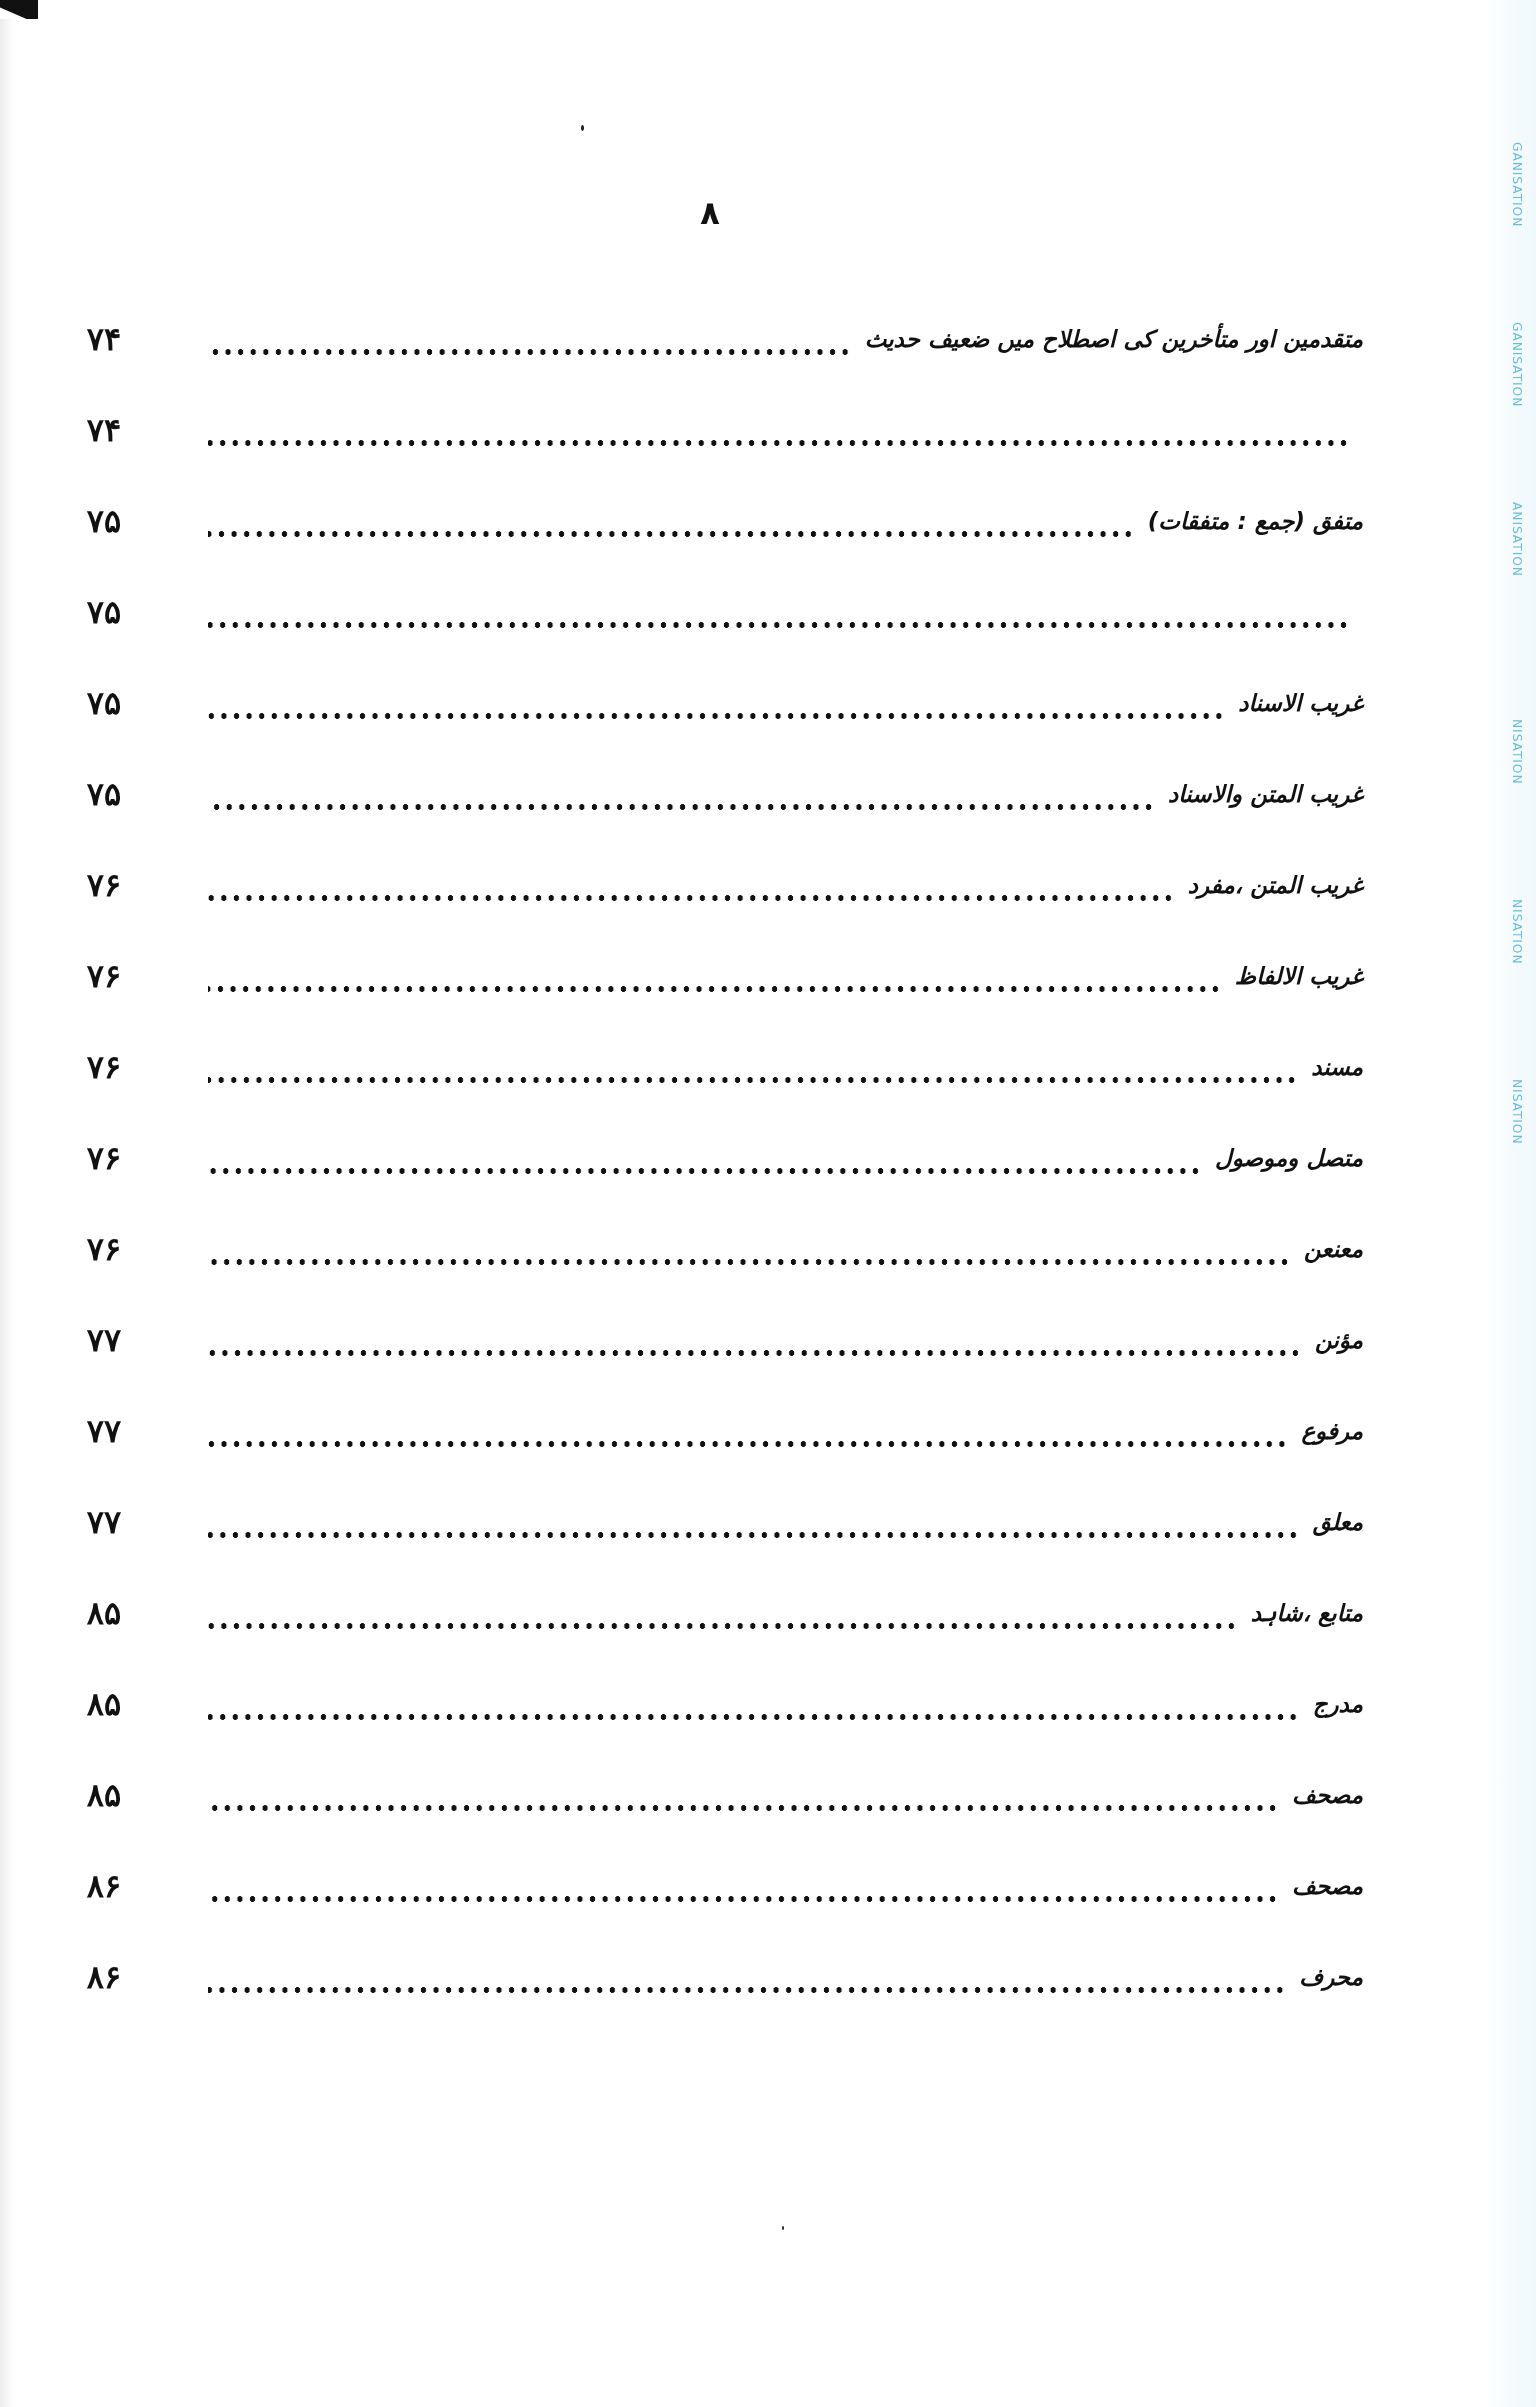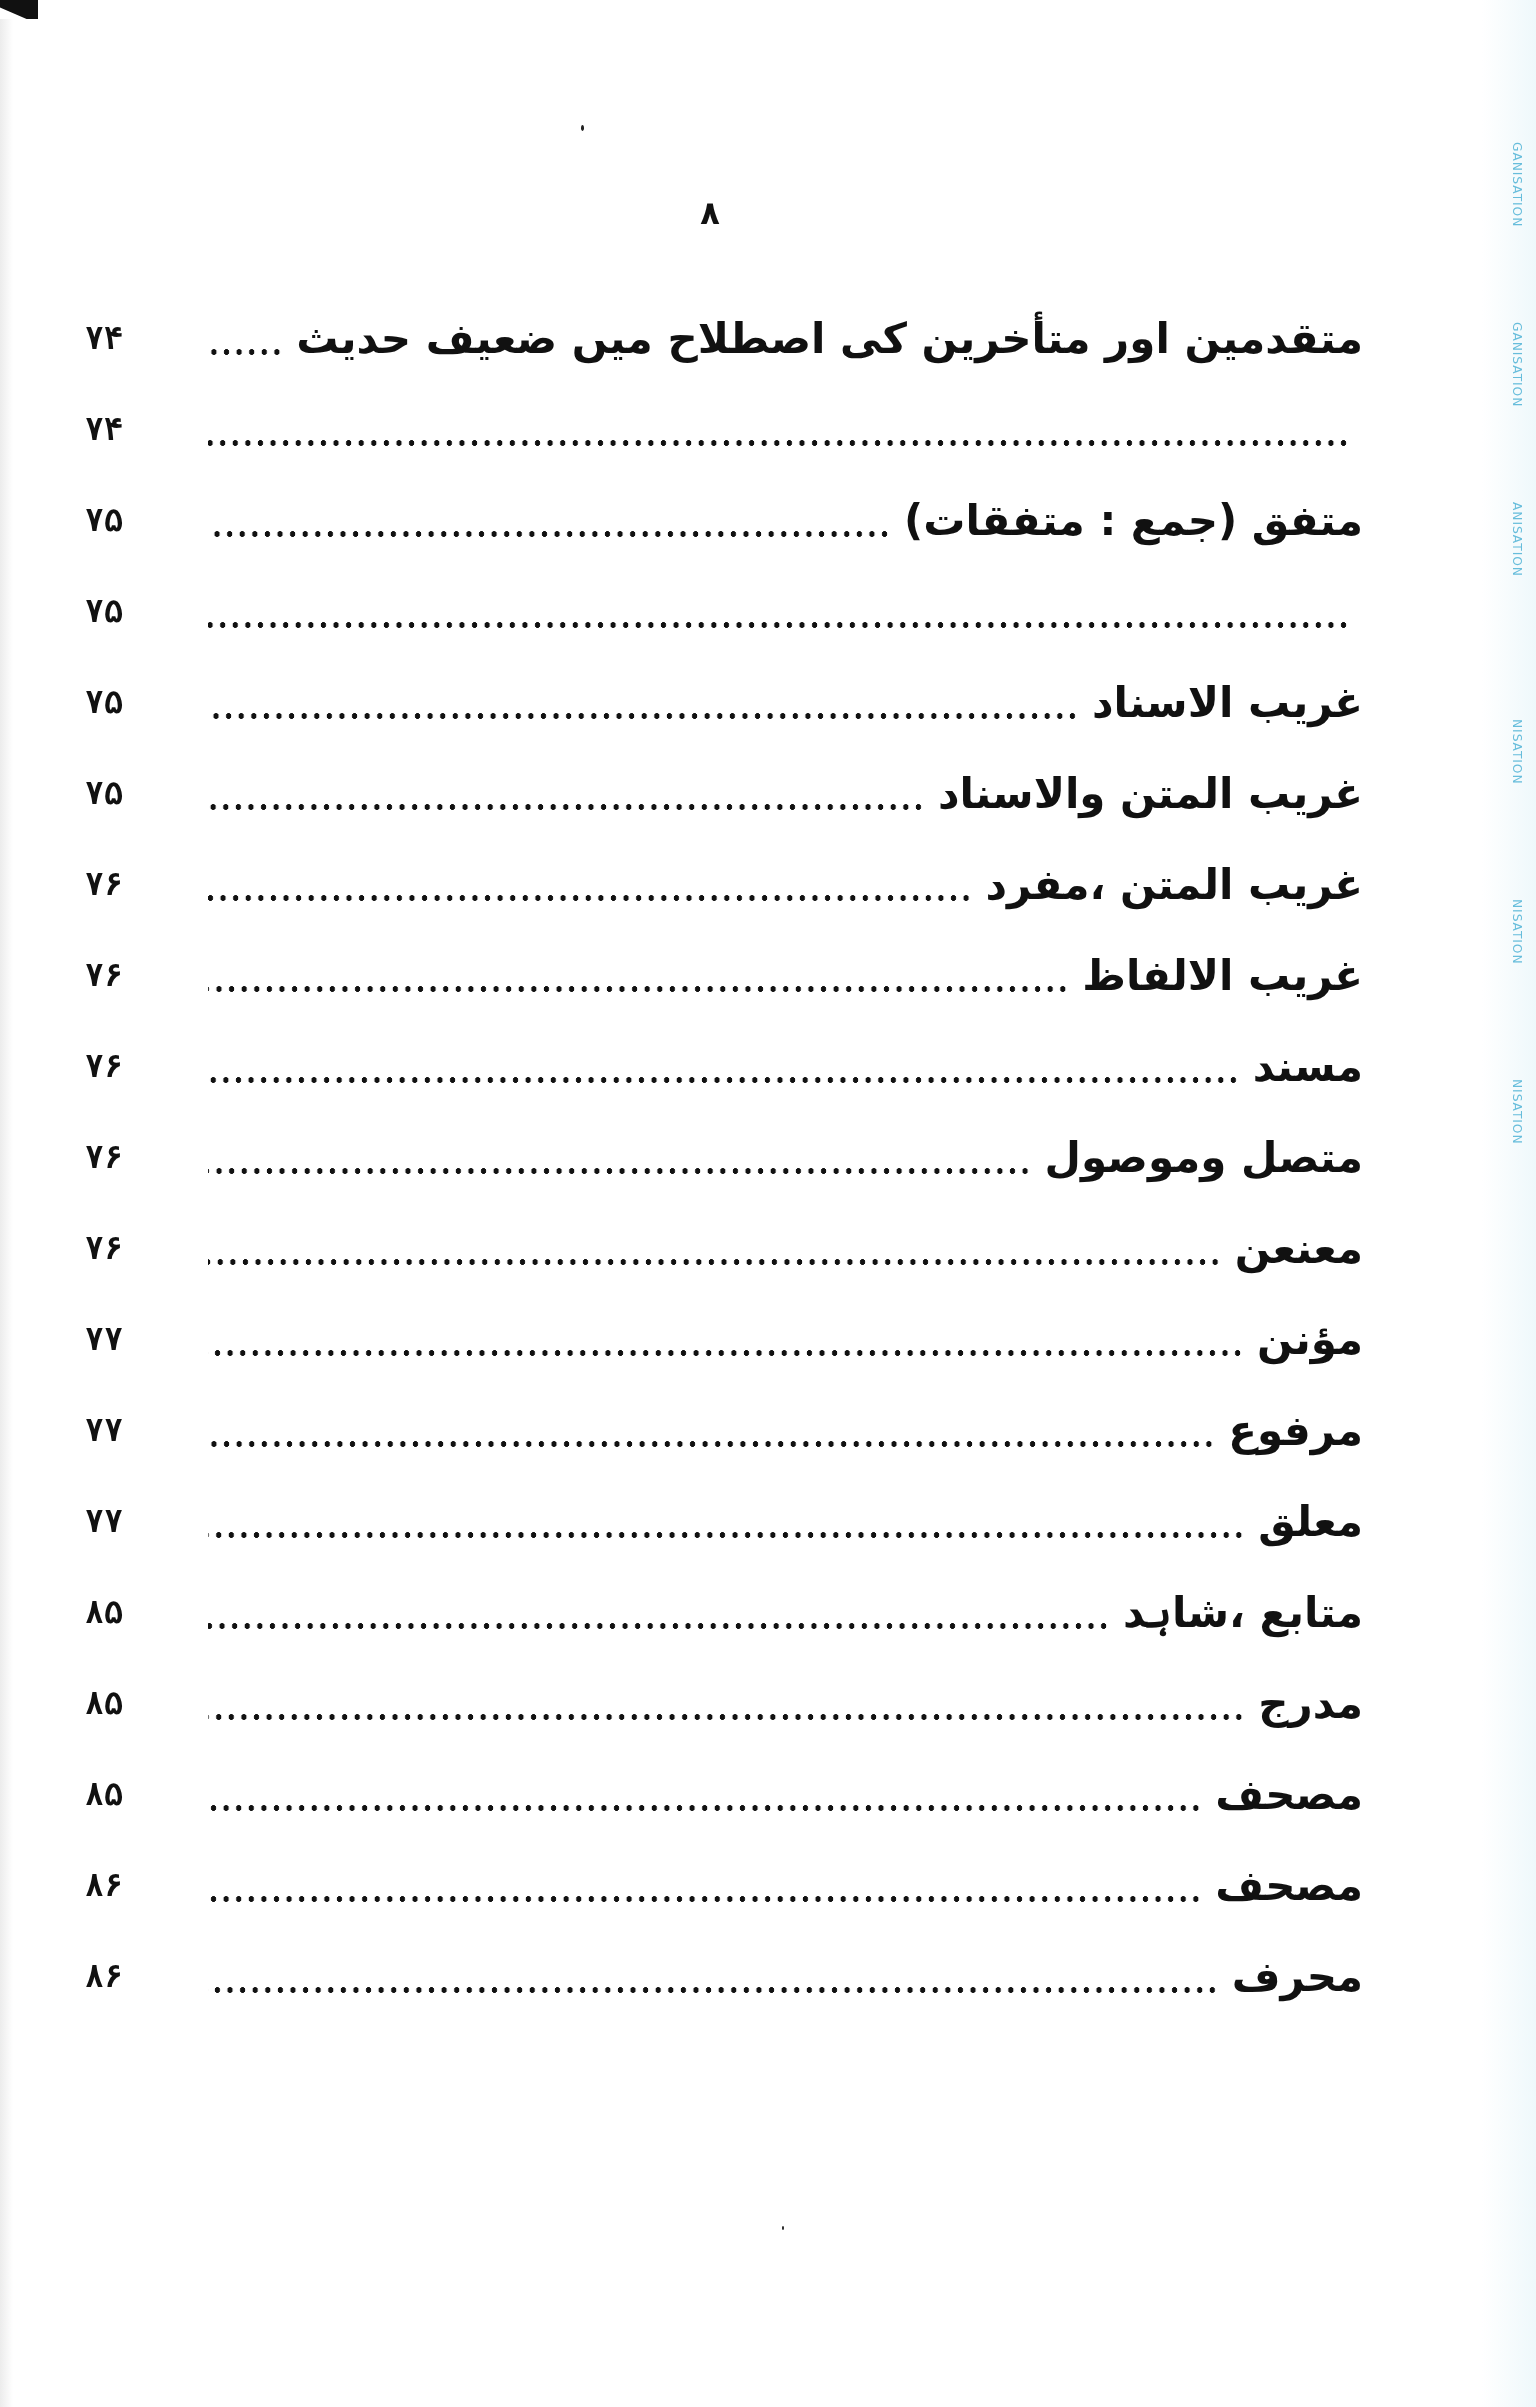--- a/index.html
+++ b/index.html
@@ -75,21 +75,21 @@
     .toc-row {
       position: relative;
       height: 91px;
       display: flex;
       align-items: center;
       direction: ltr;
     }
     .toc-page {
       width: 76px;
       text-align: center;
-      font-family: Liberation Mono, monospace;
+      font-family: Liberation Sans, sans-serif;
       font-size: 32px;
       font-weight: bold;
       color: #111;
       direction: rtl;
       flex: 0 0 auto;
     }
     .toc-leader {
       flex: 1 1 auto;
       margin-left: 66px;
       margin-right: 13.2px;
@@ -99,25 +99,26 @@
       background-image: radial-gradient(circle, #111 2.5px, transparent 3px);
       background-size: 12.6px 7.6px;
       background-repeat: repeat-x;
       background-position: right center;
     }
     .toc-title {
       flex: 0 0 auto;
       direction: rtl;
       text-align: right;
       font-family: "DejaVu Sans", sans-serif;
-      font-size: 42px;
+      font-size: 23px;
       font-weight: bold;
       color: #111;
       white-space: nowrap;
       padding-right: 0;
+      font-style: italic;
     }
   </style>
 </head>
 <body>
 
 <div class="left-shadow"></div>
 <div class="corner-mark"></div>
 
 <div class="right-strip"></div>
 <div class="margin-label" style="top:142px;">GANISATION</div>

